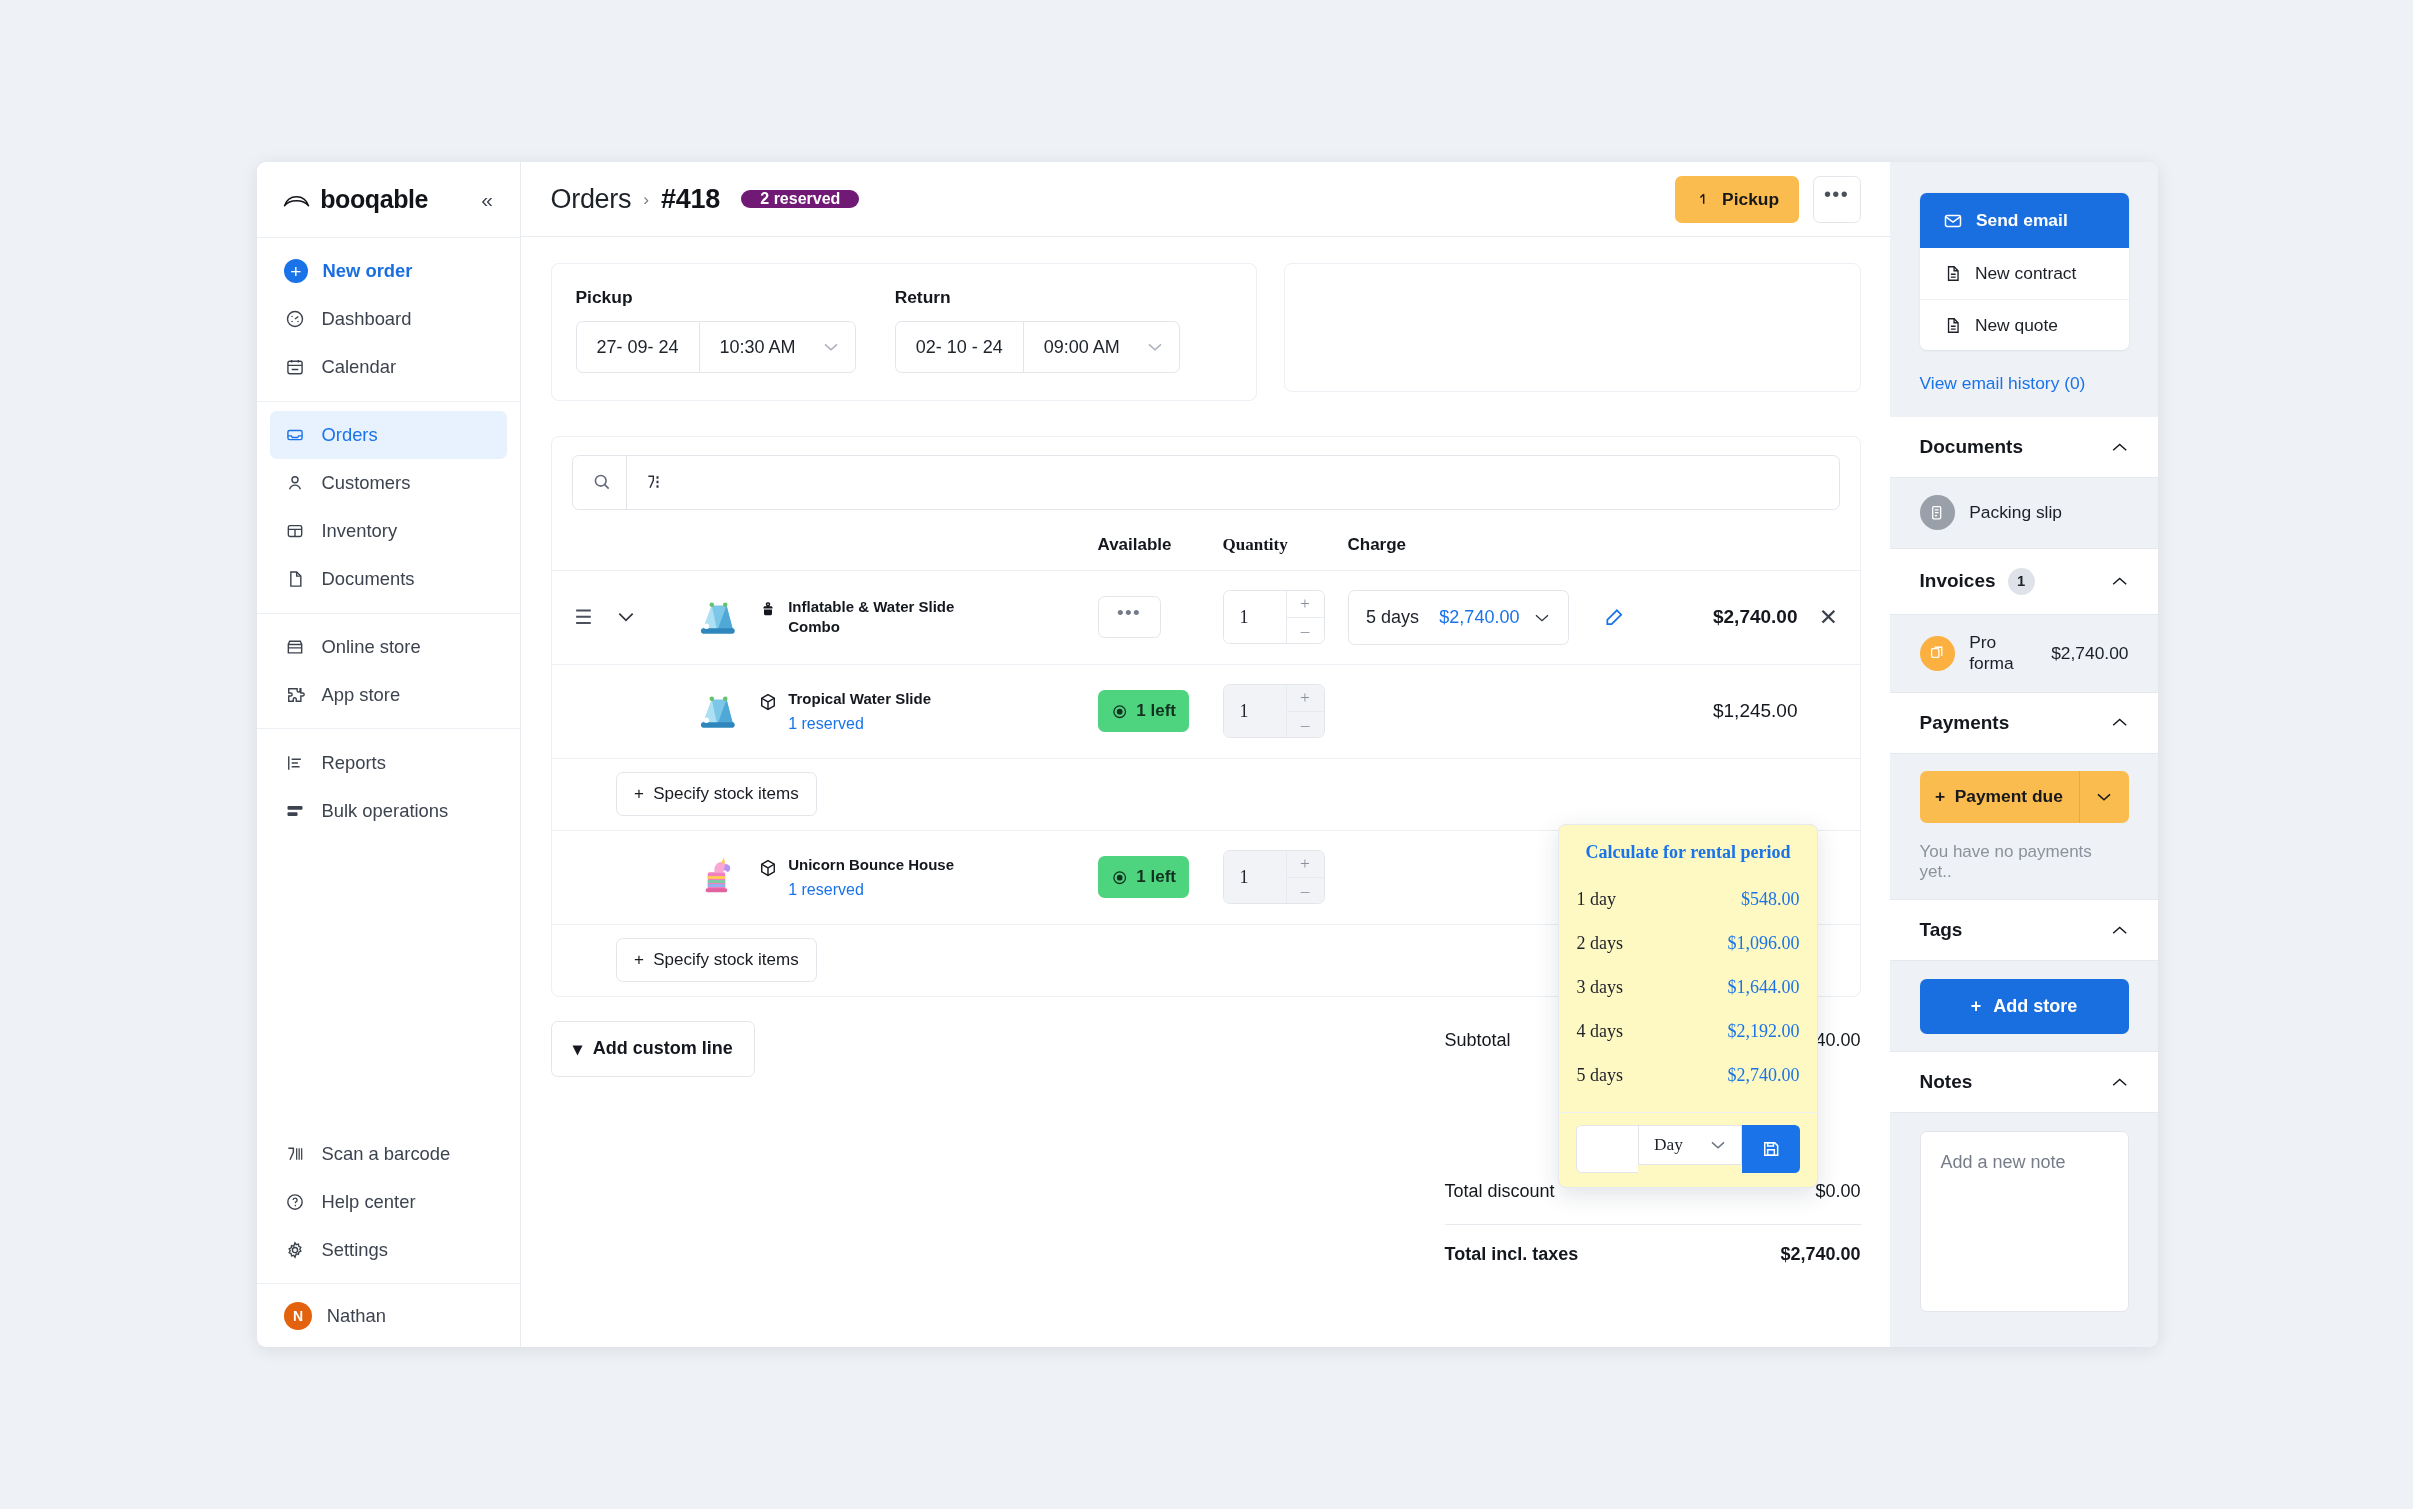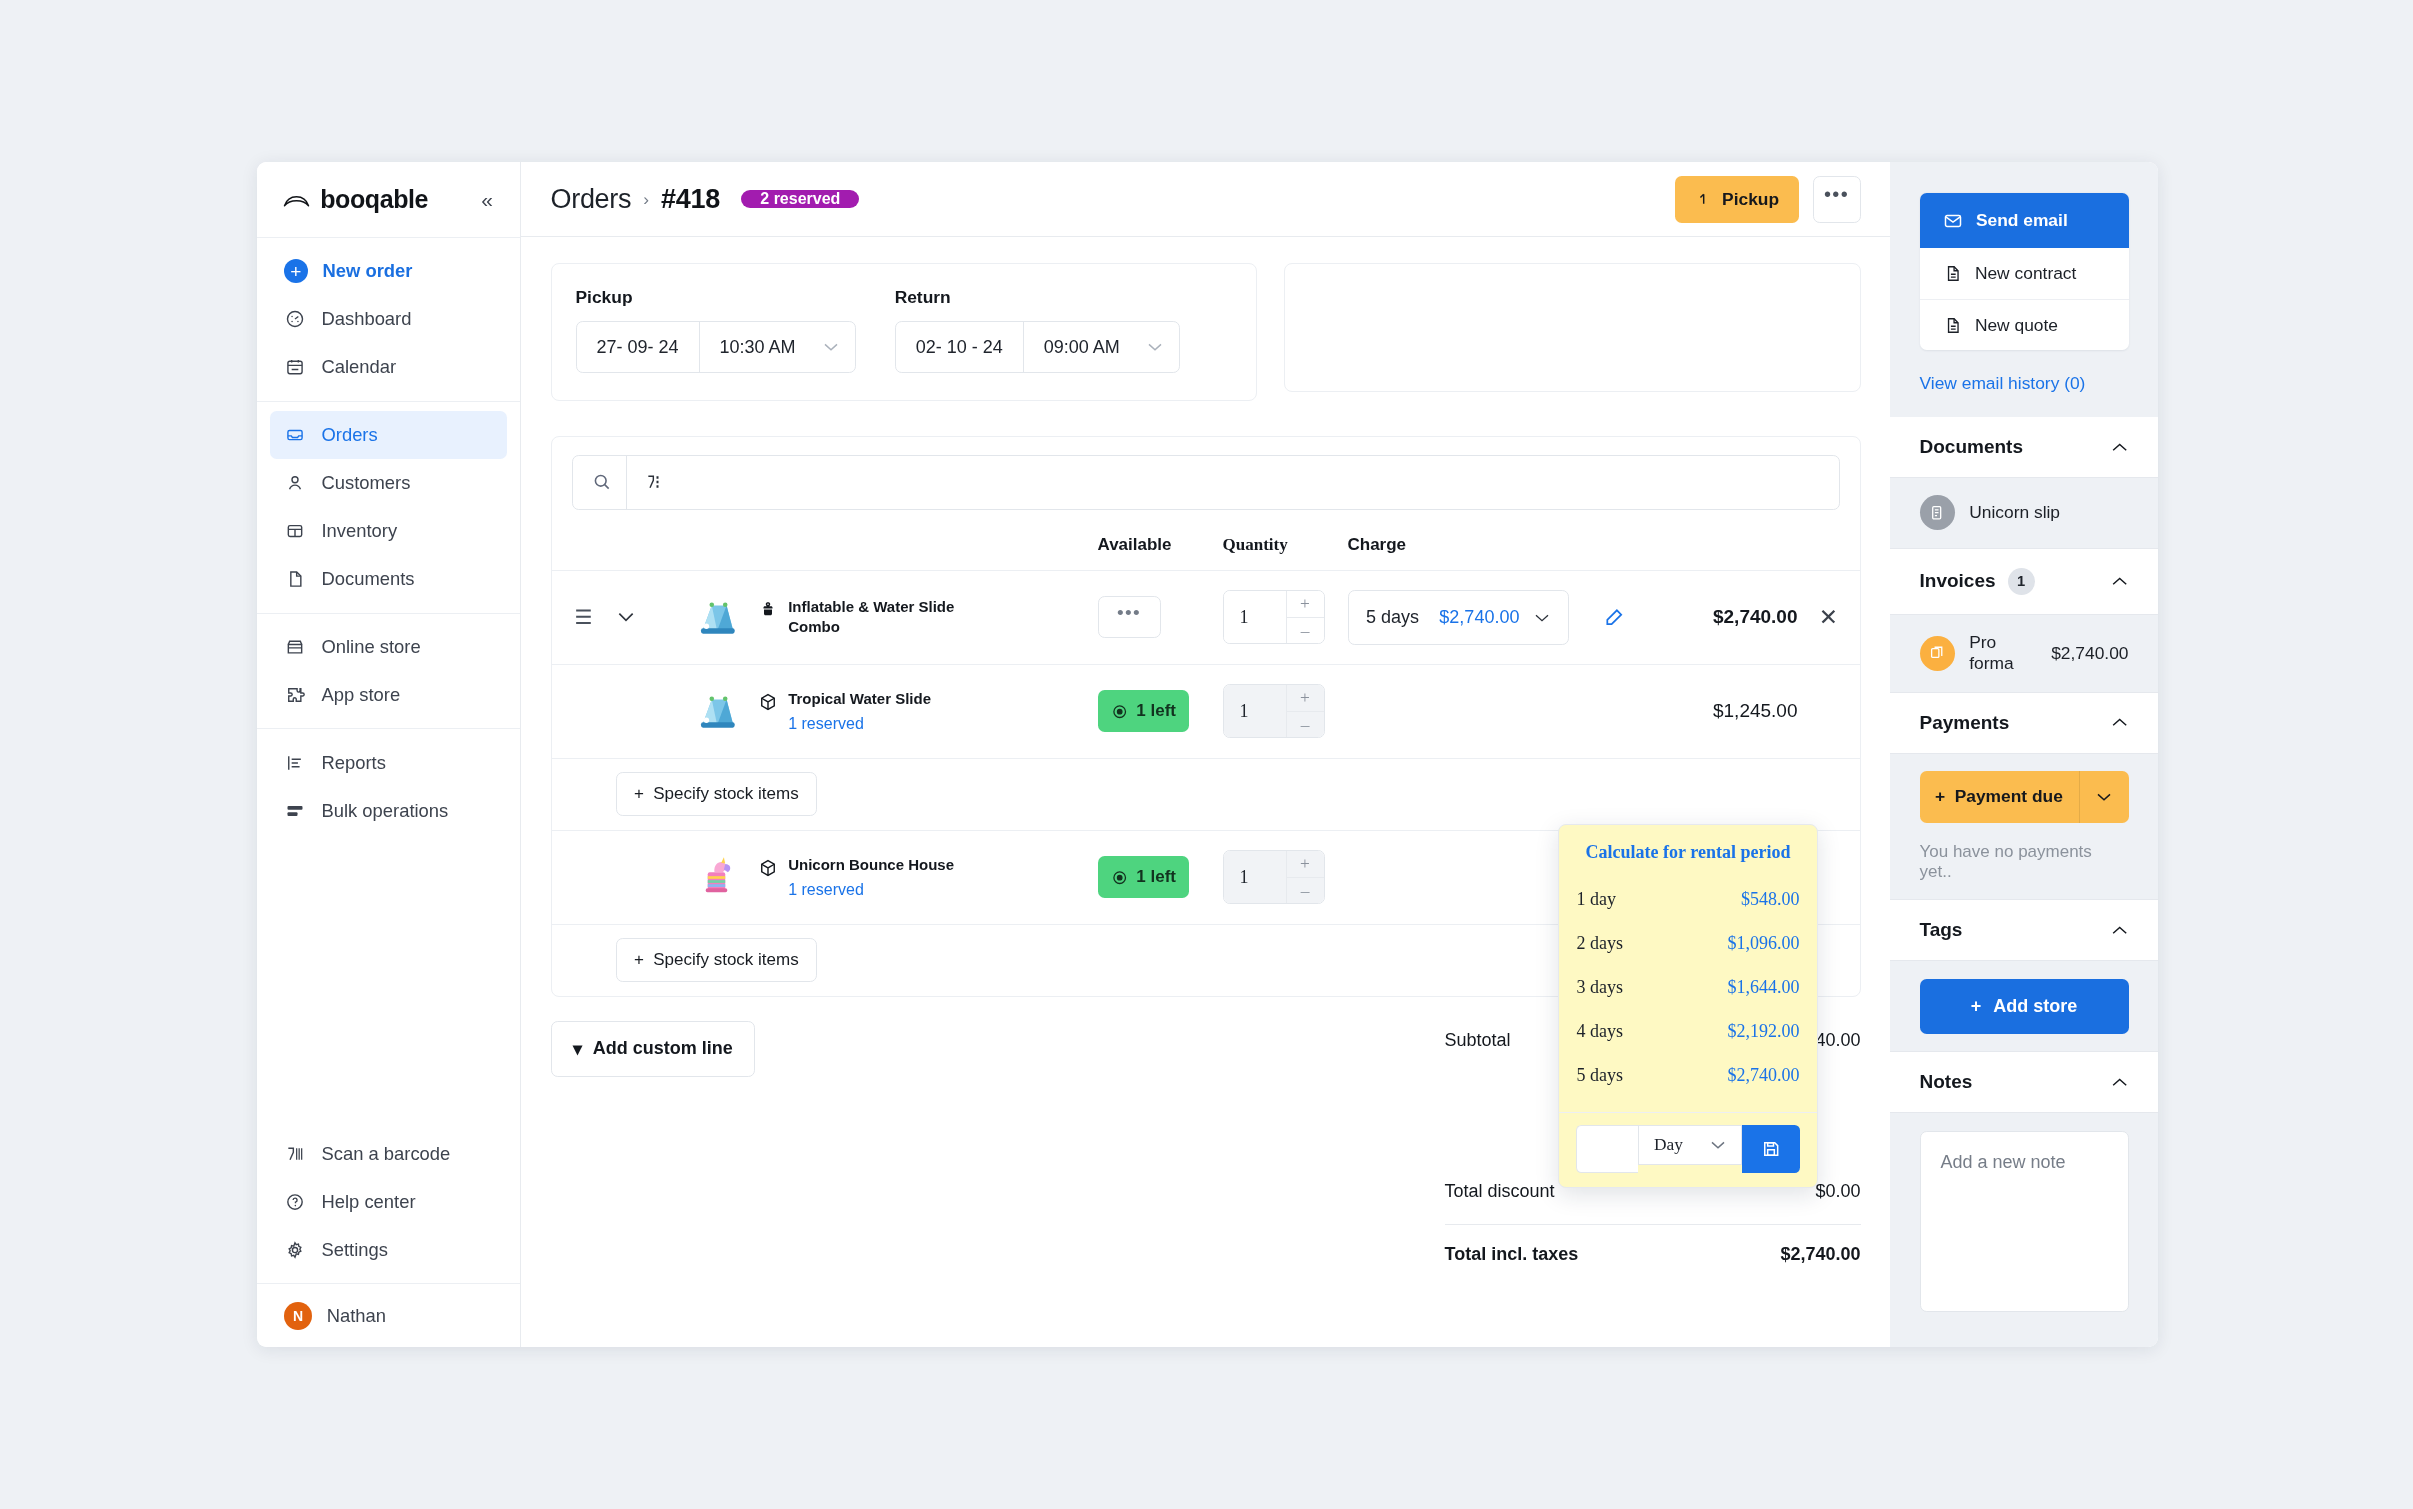--- a/index.html
+++ b/index.html
@@ -79,21 +79,21 @@
     display: flex; align-items: center;
     padding: 0 29.5px 0 29.5px;
     border-bottom: 1.3px solid #e8ebef;
     gap: 13.4px;
   }
   .crumbs { display: flex; align-items: center; gap: 12px; }
   .crumb-root { font-size: 27px; color: #1d2229; letter-spacing: -0.3px; cursor: pointer; }
   .crumb-sep { font-size: 17.4px; color: #747c88; }
   .crumb-id { font-size: 27px; font-weight: 700; color: #111418; letter-spacing: -0.3px;}
   .pill-reserved {
-    background: #a21caf; color: #fff;
+    background: #701a75; color: #fff;
     font-size: 16px; font-weight: 600;
     padding: 0 19px; border-radius: 27px; margin-left: 9.4px;
     cursor: pointer;
   }
   .topbar-right { margin-left: auto; display: flex; align-items: center; gap: 13.4px; }
   .btn-pickup {
     background: #fbbc4f; color: #16181c;
     border: none; border-radius: 6.7px;
     height: 47px; padding: 0 20px;
     font-size: 17.4px; font-weight: 600;
@@ -892,21 +892,21 @@
       </span>
     </div>
     <div class="rp-body">
       <div class="doc-item">
         <span class="doc-circle grey">
           <svg width="17.4" height="17.4" viewBox="0 0 24 24" fill="none" stroke="#ffffff" stroke-width="1.8">
               <rect x="6.5" y="3.5" width="11" height="17" rx="1.6"></rect>
               <path d="M9.5 8h5M9.5 12h5M9.5 16h3"></path>
             </svg>
         </span>
-        <span>Unicorn slip</span>
+        <span>Packing slip</span>
       </div>
     </div>
 
     <div class="rp-section-head">
       <span class="ttl">
         <span>Invoices</span>
         <span class="cnt-badge">1</span>
       </span>
       <span class="rp-caret">
         <svg width="17.4" height="10.7" viewBox="0 0 24 14" fill="none" stroke="#14181e" stroke-width="2">

